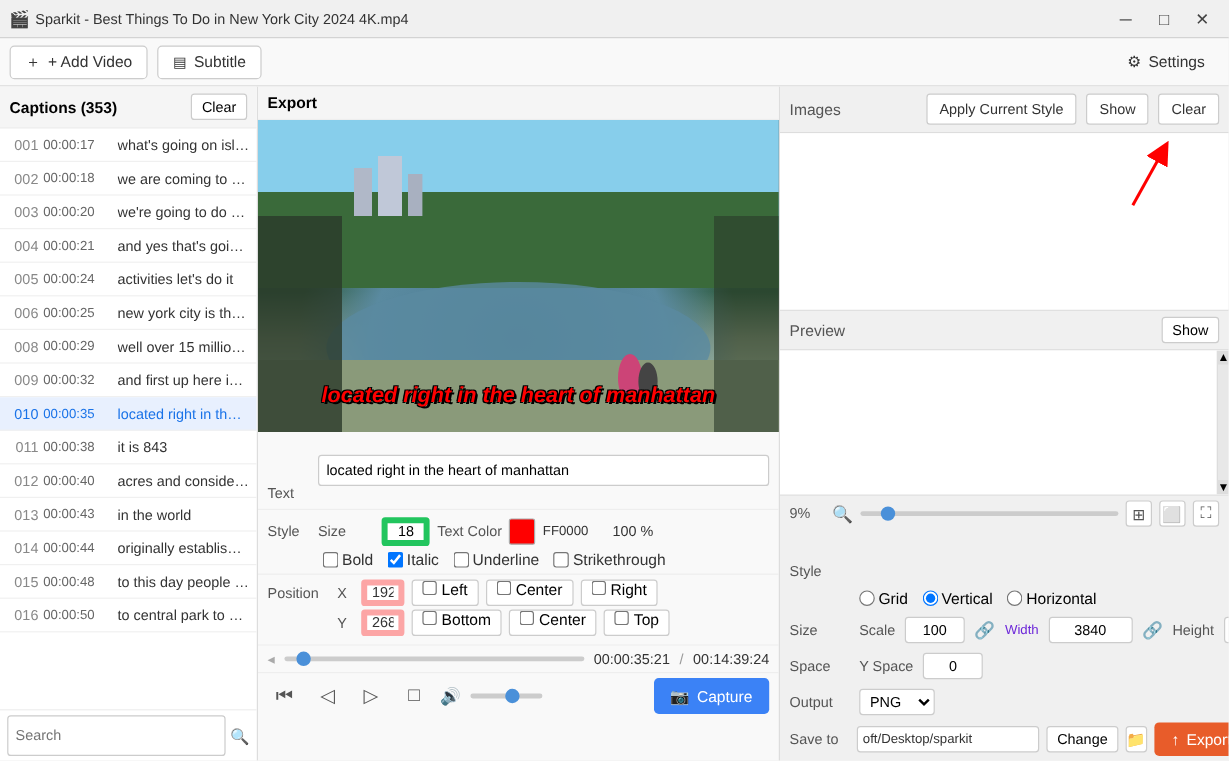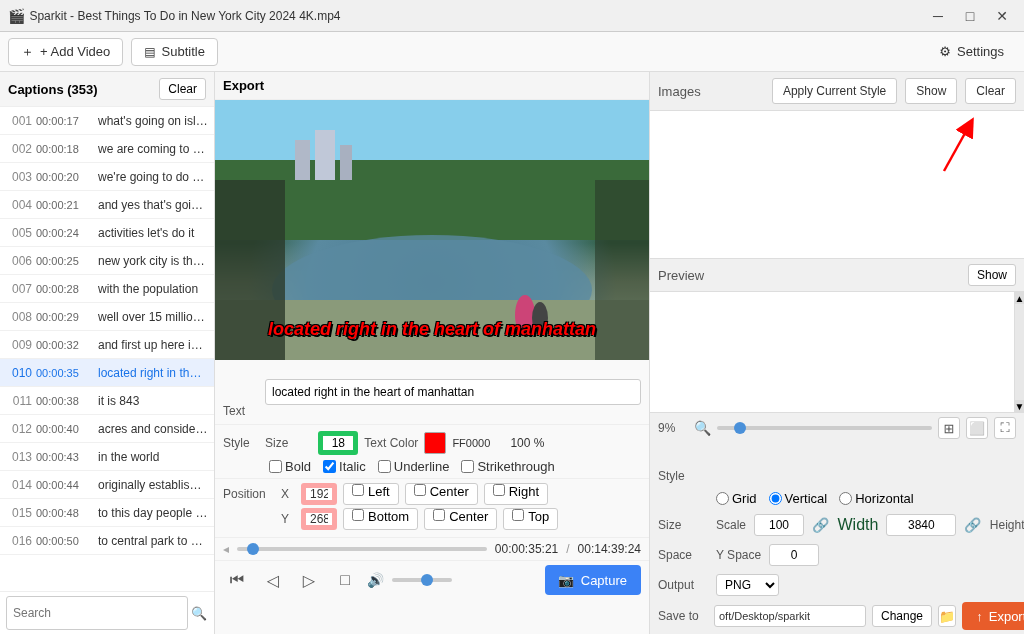--- a/index.html
+++ b/index.html
@@ -428,25 +428,20 @@
     </div>
         <div class="caption-row">
       <span class="caption-num">005</span>
       <span class="caption-time">00:00:24</span>
       <span class="caption-text">activities let's do it</span>
     </div>
         <div class="caption-row">
       <span class="caption-num">006</span>
       <span class="caption-time">00:00:25</span>
       <span class="caption-text">new york city is the larg</span>
-    </div>
-        <div class="caption-row">
-      <span class="caption-num">007</span>
-      <span class="caption-time">00:00:28</span>
-      <span class="caption-text">with the population</span>
     </div>
         <div class="caption-row">
       <span class="caption-num">008</span>
       <span class="caption-time">00:00:29</span>
       <span class="caption-text">well over 15 million in th</span>
     </div>
         <div class="caption-row">
       <span class="caption-num">009</span>
       <span class="caption-time">00:00:32</span>
       <span class="caption-text">and first up here is centr</span>
@@ -684,21 +679,21 @@
             <span>Horizontal</span>
           </label>
         </div>
       </div>
 
       <div class="prop-row">
         <span class="prop-label">Size</span>
         <span style="font-size:12px;color:#555;">Scale</span>
         <input class="prop-input" type="text" id="scale-input" value="100" style="">
         <span class="link-icon">🔗</span>
-        <span style="font-size:16px;color:#14532d;">Width</span>
+        <span style="font-size:11px;color:#6d28d9;">Width</span>
         <input class="prop-input prop-input-wide" type="text" id="width-input" value="3840" style="">
         <span class="link-icon">🔗</span>
         <span style="font-size:12px;color:#555;">Height</span>
         <input class="prop-input prop-input-wide" type="text" id="height-input" value="21600" style="">
       </div>
 
       <div class="prop-row">
         <span class="prop-label">Space</span>
         <span style="font-size:12px;color:#555;">Y Space</span>
         <input class="prop-input" type="text" id="y-space-input" value="0" style="">

